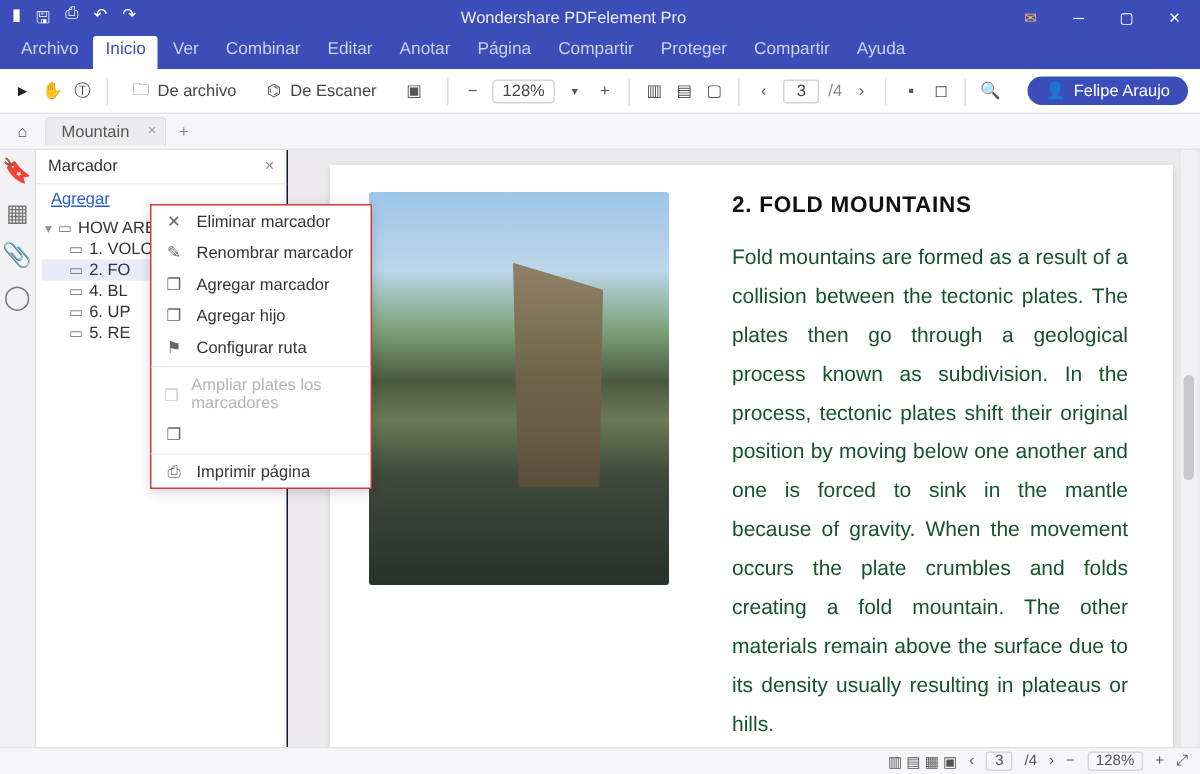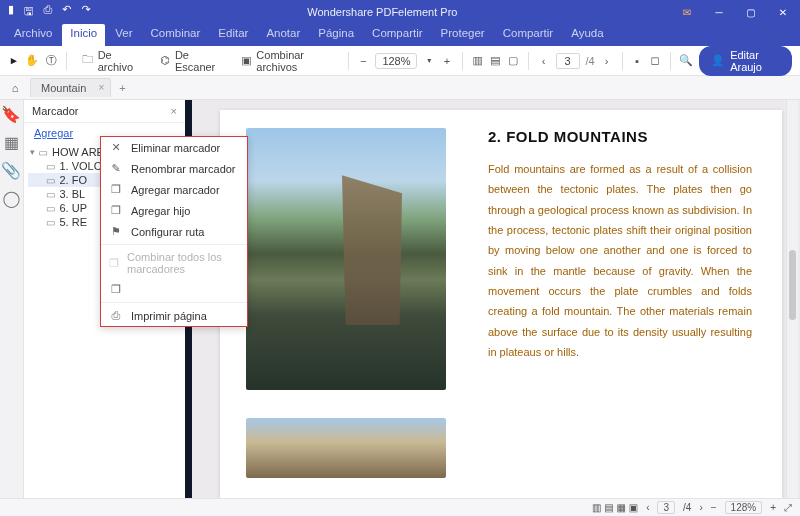--- a/index.html
+++ b/index.html
@@ -20,21 +20,21 @@
   .user-pill { margin-left:auto; background:#3b4db8; color:#fff; border-radius:12px; padding:3px 12px; display:flex; align-items:center; gap:5px; font-size:11px;}
   .tabstrip { height: 24px; background:#f6f6f8; border-bottom:1px solid #e3e3e6; display:flex; align-items:center; padding-left:4px; font-size:11px; color:#555;}
   .tabstrip .home { width:22px; text-align:center; }
   .tabstrip .tab { background:#ececef; border:1px solid #dcdce0; border-bottom:none; padding:3px 24px 3px 10px; border-radius:3px 3px 0 0; position:relative; margin-left:4px;}
   .tabstrip .tab .close { position:absolute; right:6px; top:3px; color:#999; font-size:10px;}
   .tabstrip .plus { margin-left:8px; color:#888; }
   .body { display:flex; height: calc(516px - 24px - 22px - 30px - 24px - 18px); }
   .railbar { width:24px; background:#f2f2f4; border-right:1px solid #e3e3e6; display:flex; flex-direction:column; align-items:center; padding-top:6px; gap:12px; color:#777;}
   .railbar .ico { width:16px; height:16px; display:flex; align-items:center; justify-content:center; cursor:pointer;}
   .railbar .ico.active { color:#3b4db8; }
-  .sidebar { width:168px; background:#fff; border-right:7px solid #0f172a; position:relative; font-size:11px; color:#333; }
+  .sidebar { width:168px; background:#fff; border-right:1px solid #0f172a; position:relative; font-size:11px; color:#333; }
   .sidebar .hdr { display:flex; justify-content:space-between; align-items:center; padding:5px 8px; border-bottom:1px solid #eee;}
   .sidebar .hdr .x { color:#888; font-size:11px;}
   .sidebar .addlink { color:#2a5bd7; text-decoration:underline; padding:4px 10px; display:inline-block;}
   .tree { padding: 2px 4px 0 4px; }
   .tree .node { display:flex; align-items:center; gap:4px; padding:1px 2px; white-space:nowrap; overflow:hidden;}
   .tree .tw { width:9px; display:inline-block; color:#888; font-size:9px;}
   .tree .bm-ico { color:#888; font-size:10px; }
   .tree .lvl1 { padding-left: 2px;}
   .tree .lvl2 { padding-left: 18px;}
   .tree .node.sel { background:#e8ebf8; }
@@ -45,21 +45,21 @@
   .ctxmenu .row.disabled .mico { color:#cfcfd3;}
   .ctxmenu hr { border:none; border-top:1px solid #eee; margin:2px 0;}
   .content { flex:1; background:#eceaec; overflow:hidden; position:relative; padding:10px 18px 0 28px; }
   .page { background:#fff; width:100%; height:100%; box-shadow:0 1px 4px rgba(0,0,0,.15); padding:18px 30px 0 26px;}
   .section { display:flex; gap:42px; margin-bottom:28px;}
   .imgbox { width:200px; height:262px; flex:0 0 200px; background:linear-gradient(180deg,#9ec6e8 0%, #bcd6ea 20%, #7ea27a 35%, #4a5a3f 48%, #6b7a57 58%, #3e4a3a 72%, #26332a 100%); border-radius:2px; position:relative; overflow:hidden;}
   .imgbox::before{content:"";position:absolute;left:48%;top:18%;width:60px;height:150px;background:linear-gradient(180deg,#8a7758,#5c4f3d);clip-path:polygon(0 0,100% 12%,96% 100%,6% 100%);opacity:.9;}
   .imgbox2 { width:200px; height:60px; flex:0 0 200px; background:linear-gradient(180deg,#a7c8e6 0%, #c9ba95 40%, #7d6a4e 100%); border-radius:2px;}
   .textcol { flex:1; }
   .textcol h2 { font-size:15px; font-weight:800; letter-spacing:.5px; margin-bottom:14px; color:#111;}
-  .textcol p { font-size:11px; line-height:1.85; color:#a16207; text-align:justify;}
+  .textcol p { font-size:14px; line-height:1.85; color:#14532d; text-align:justify;}
   .vscroll { position:absolute; right:2px; top:0; bottom:0; width:12px; background:#f1f1f3; border-left:1px solid #e4e4e7;}
   .vscroll .thumb { position:absolute; left:2px; right:2px; top:150px; height:70px; background:#c7c7cc; border-radius:4px;}
   .statusbar { height:18px; background:#f6f6f8; border-top:1px solid #e3e3e6; display:flex; align-items:center; justify-content:flex-end; gap:8px; padding:0 8px; font-size:10px; color:#555;}
   .statusbar .ctl { display:flex; align-items:center; gap:4px;}
   .statusbar .box { border:1px solid #d6d6da; padding:0 5px; border-radius:2px;}
   .pagebox { border:1px solid #d6d6da; padding:1px 4px; border-radius:2px; min-width:24px; text-align:center; font-size:11px;}
 </style>
 </head>
 <body>
 
@@ -102,21 +102,20 @@
   <div class="btn">
       <span class="ico">🗀</span>
       <span>De archivo</span>
     </div>
   <div class="btn">
       <span class="ico">⌬</span>
       <span>De Escaner</span>
     </div>
   <div class="btn">
       <span class="ico">▣</span>
-      <span>Combinar archivos</span>
     </div>
   <div class="sep"></div>
   <span class="ico">−</span>
   <span class="zoom-box">128%</span>
   <span class="ico" style="font-size:8px">▾</span>
   <span class="ico">+</span>
   <div class="sep"></div>
   <span class="ico">▥</span>
   <span class="ico">▤</span>
   <span class="ico">▢</span>
@@ -125,21 +124,21 @@
   <span class="pagebox">3</span>
   <span style="font-size:11px;color:#888">/4</span>
   <span class="ico">›</span>
   <div class="sep"></div>
   <span class="ico">▪</span>
   <span class="ico">◻</span>
   <div class="sep"></div>
   <span class="ico">🔍</span>
   <div class="user-pill">
     <span>👤</span>
-    <span>Editar Araujo</span>
+    <span>Felipe Araujo</span>
   </div>
 </div>
 
 <div class="tabstrip">
   <div class="home">⌂</div>
   <div class="tab">
     <span>Mountain</span>
     <span class="close">×</span>
   </div>
   <div class="plus">+</div>
@@ -169,21 +168,21 @@
       <div class="node lvl2">
           <span class="bm-ico">▭</span>
           <span>1. VOLCANIC MOUNTAIN</span>
         </div>
       <div class="node lvl2 sel">
           <span class="bm-ico">▭</span>
           <span>2. FO</span>
         </div>
       <div class="node lvl2">
           <span class="bm-ico">▭</span>
-          <span>3. BL</span>
+          <span>4. BL</span>
         </div>
       <div class="node lvl2">
           <span class="bm-ico">▭</span>
           <span>6. UP</span>
         </div>
       <div class="node lvl2">
           <span class="bm-ico">▭</span>
           <span>5. RE</span>
         </div>
     </div>
@@ -206,21 +205,21 @@
           <span class="mico">❐</span>
           <span>Agregar hijo</span>
         </div>
       <div class="row">
           <span class="mico">⚑</span>
           <span>Configurar ruta</span>
         </div>
       <hr>
       <div class="row disabled">
           <span class="mico">❐</span>
-          <span>Combinar todos los marcadores</span>
+          <span>Ampliar plates los marcadores</span>
         </div>
       <div class="row">
           <span class="mico">❐</span>
         </div>
       <hr>
       <div class="row">
           <span class="mico">⎙</span>
           <span>Imprimir página</span>
         </div>
     </div>

